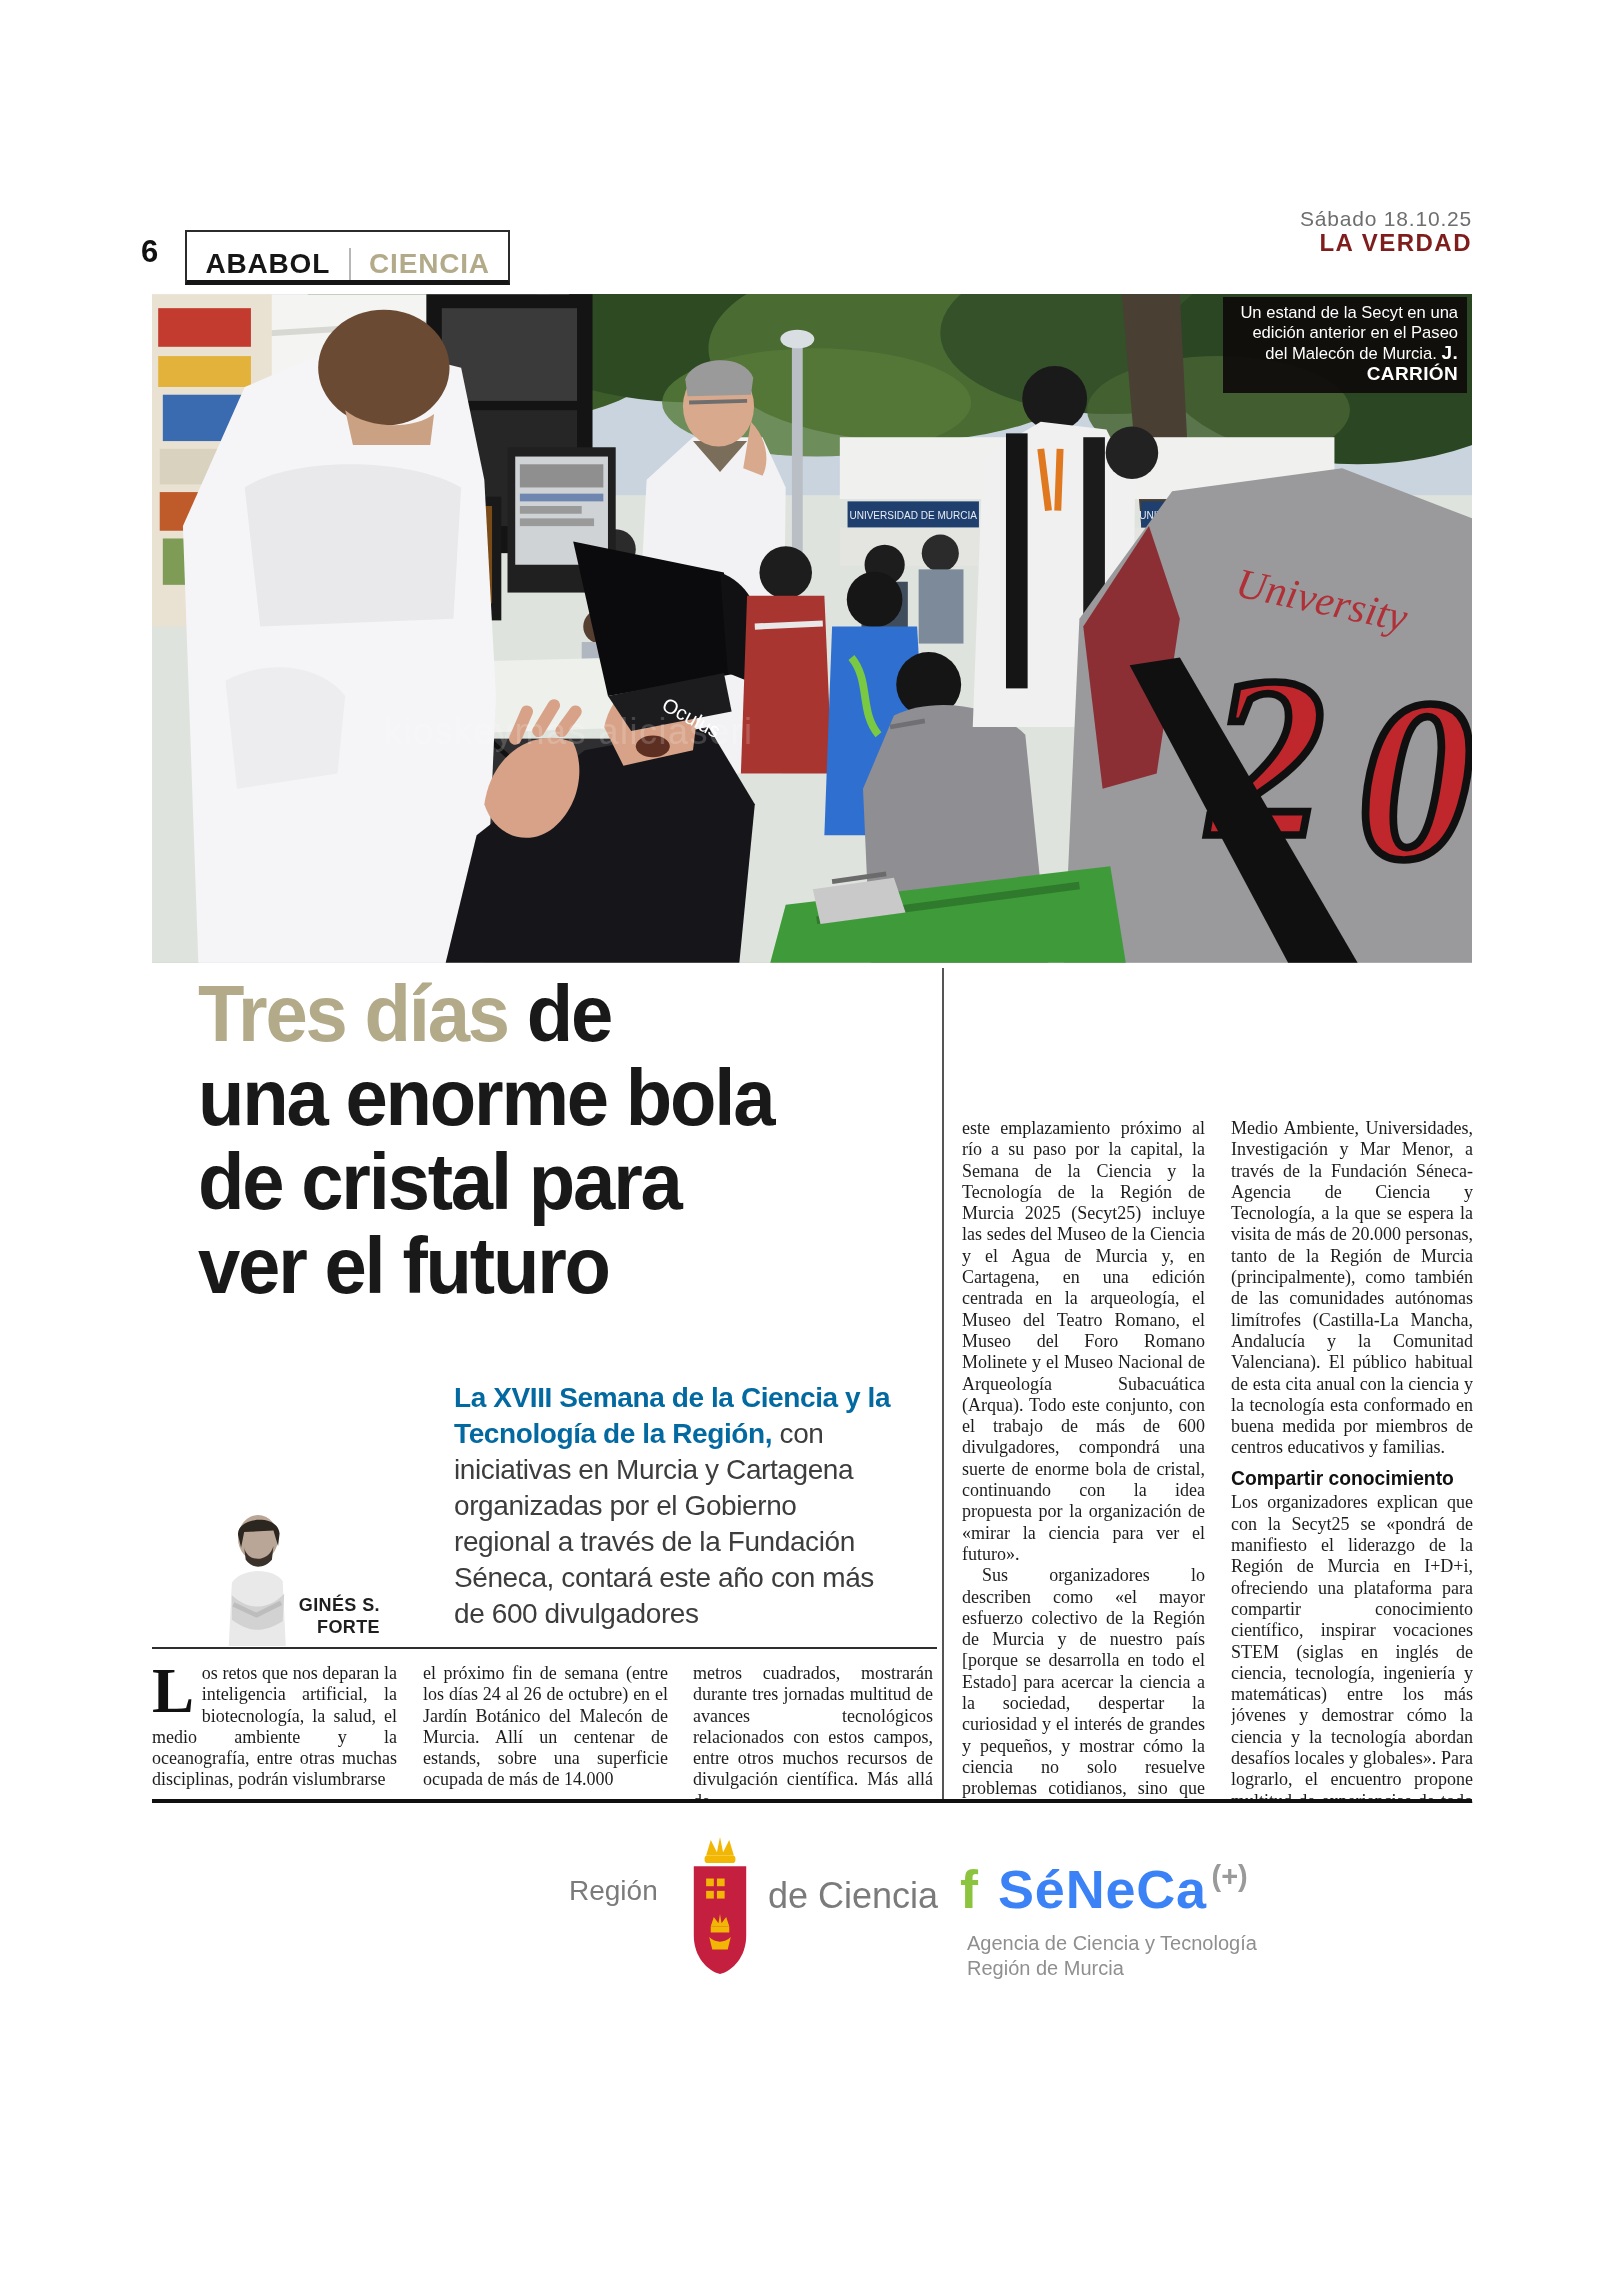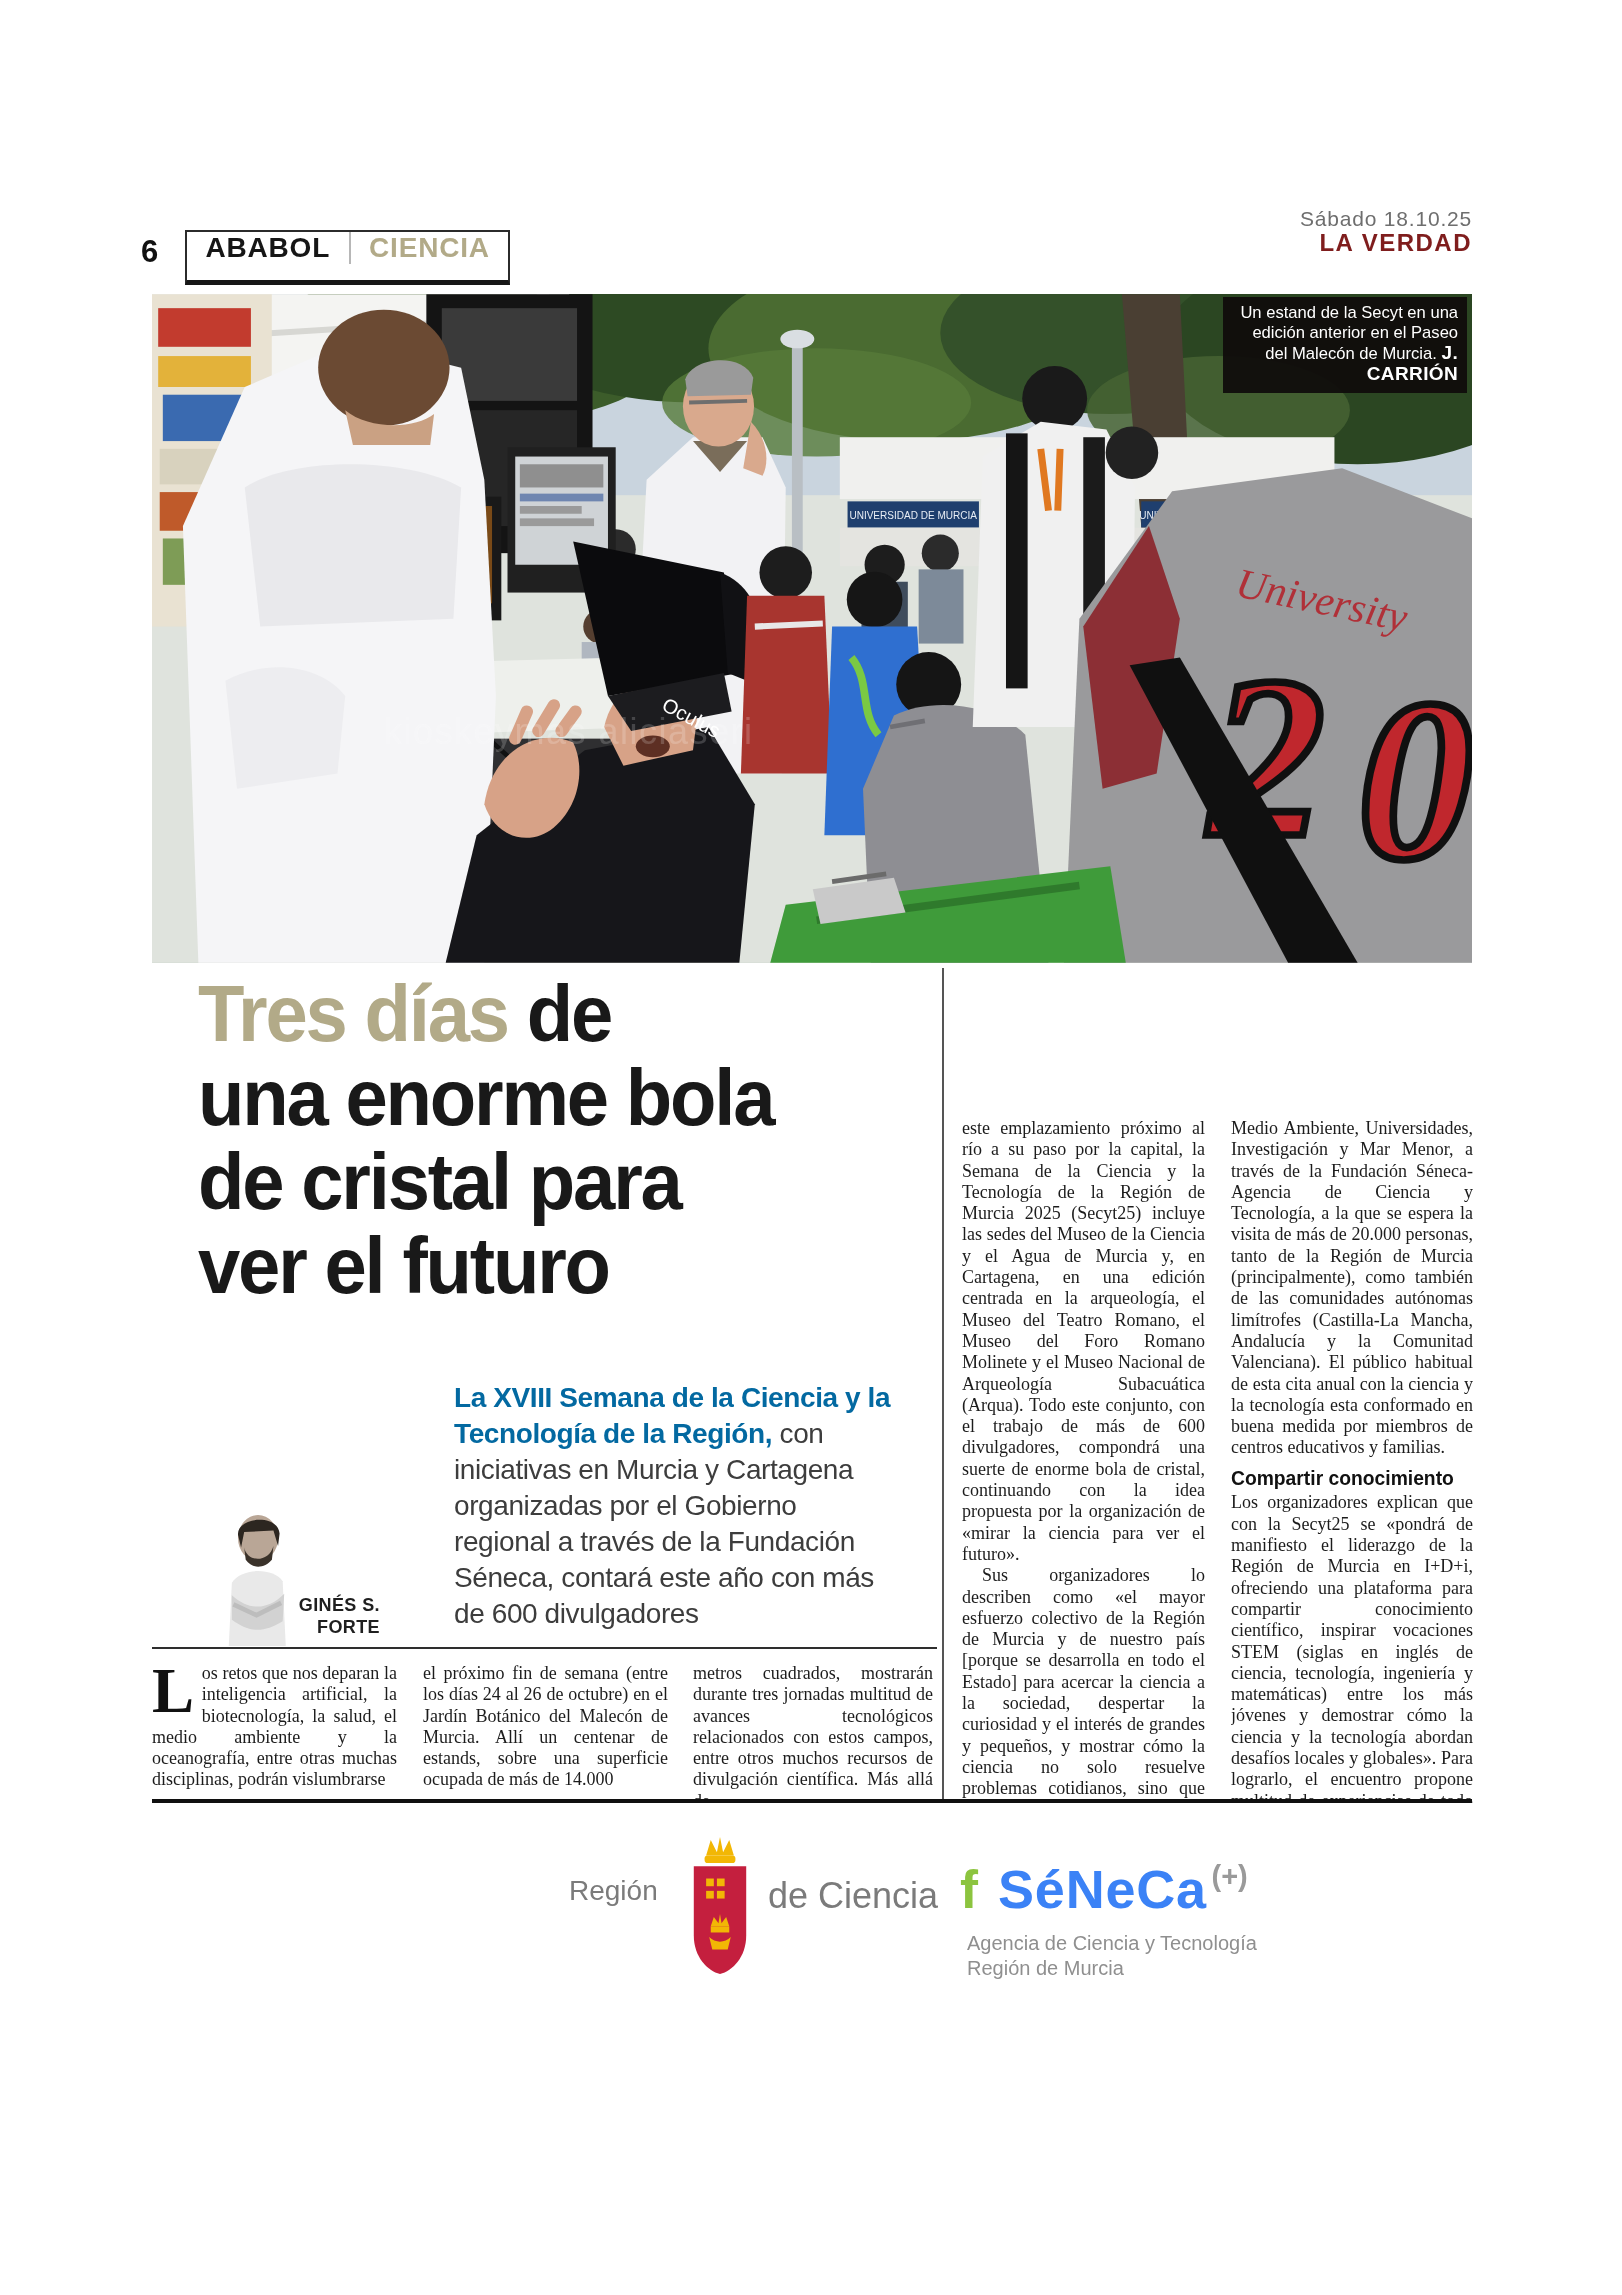--- a/index.html
+++ b/index.html
@@ -5,21 +5,21 @@
   html,body{margin:0;padding:0;}
   body{
     width:1622px;height:2295px;background:#ffffff;position:relative;
     font-family:"Liberation Sans",sans-serif;color:#1d1d1d;overflow:hidden;
   }
   .abs{position:absolute;}
 
   
   .page-num{left:141px;top:234px;font-size:31px;font-weight:bold;color:#111;}
   .section-badge{
-    left:185px;top:230px;height:48px;display:flex;align-items:flex-start;
+    left:185px;top:230px;height:48px;display:flex;align-items:flex-end;
     border:2.3px solid #2b2b2b;border-bottom:5.4px solid #161616;background:#fff;
   }
   .badge-cell{display:flex;align-items:center;padding:0 18.5px;font-size:28px;font-weight:bold;letter-spacing:0.8px;}
   .badge-cell.first{color:#161616;border-right:2.3px solid #b7b7b7;}
   .badge-cell.second{color:#b2aa88;}
   .masthead{right:150px;top:207px;text-align:right;line-height:24px;}
   .masthead .date{font-size:21px;color:#6e6e6e;letter-spacing:0.8px;}
   .masthead .paper{font-size:24px;font-weight:bold;color:#7f1d1d;letter-spacing:1.5px;}
 
   

